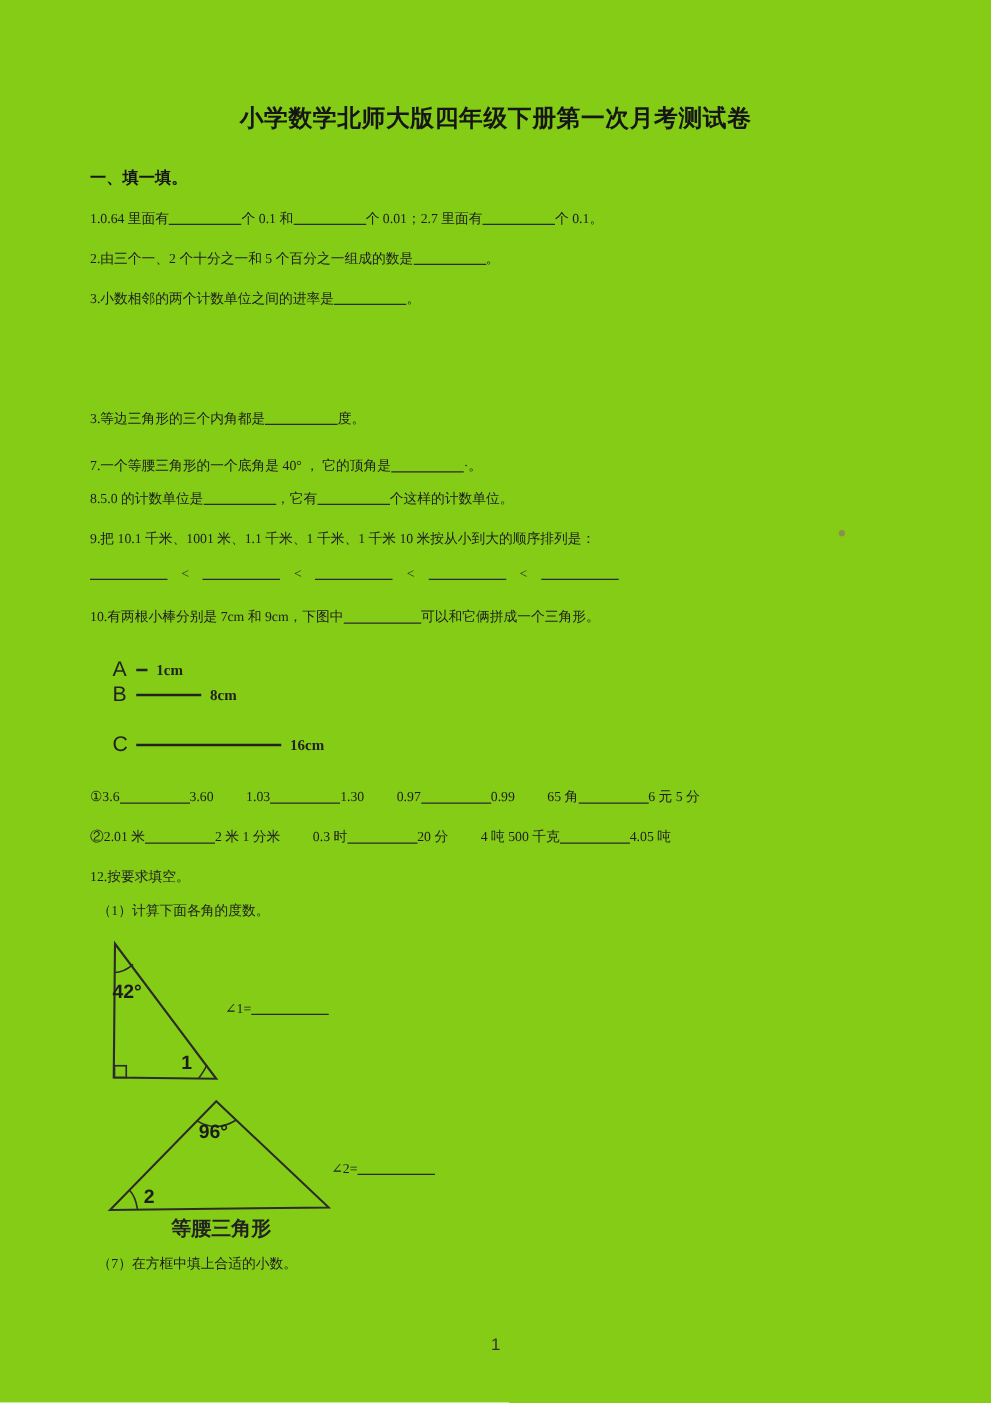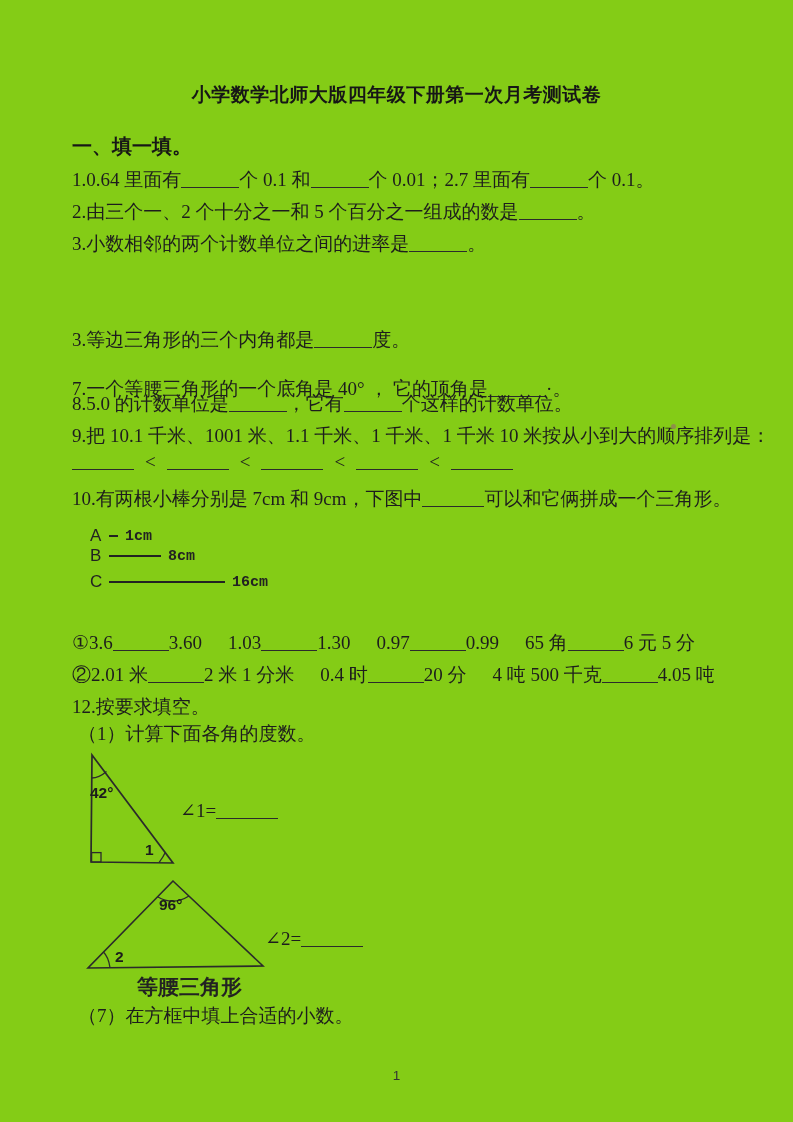--- a/index.html
+++ b/index.html
@@ -7,35 +7,35 @@
   .page {
     position:relative; width:793px; height:1122px; margin:0 auto;
     background:#84cc16; color:#1d1d1d; overflow:hidden;
     font-family:"Liberation Serif","DejaVu Serif",serif;
   }
   .abs { position:absolute; }
   .title {
     left:0; right:0; top:82px; text-align:center;
     font-size:19px; font-weight:bold; letter-spacing:0.5px; color:#161616;
   }
-  .heading { left:72px; top:133px; font-size:20px; font-weight:bold; color:#161616; }
-  .line { position:absolute; left:72px; font-size:19px; white-space:nowrap; color:#1d1d1d; }
+  .heading { left:72px; top:133px; font-size:13px; font-weight:bold; color:#161616; }
+  .line { position:absolute; left:72px; font-size:11px; white-space:nowrap; color:#1d1d1d; }
   .bk {
     display:inline-block; width:58px; height:13px;
     border-bottom:1.5px solid #2b2b2b; vertical-align:-2px;
   }
   .b62 { width:62px; }
   .b56 { width:56px; }
   .sp { display:inline-block; width:26px; }
   .lt { display:inline-block; margin:0 11px; }
   .segrow { position:absolute; left:90px; height:20px; font-size:17px; color:#222; }
   .seglabel { display:inline-block; width:15px; font-family:"Liberation Sans","DejaVu Sans",sans-serif; font-size:17px; }
   .segline { display:inline-block; height:3px; border-bottom:2px solid #222; vertical-align:4px; margin-left:4px; }
-  .seglen { font-family:Liberation Mono, monospace; font-size:15px; font-weight:bold; margin-left:7px; vertical-align:1px; }
-  .fig-caption { font-size:21px; font-weight:bold; color:#222;text-align:center; }
+  .seglen { font-family:Liberation Serif, serif; font-size:12px; font-weight:bold; margin-left:7px; vertical-align:1px; }
+  .fig-caption { font-size:16px; font-weight:bold; color:#222;text-align:center; }
   .pagenum { left:0; right:0; top:1068px; text-align:center; font-size:13.5px; color:#333;
              font-family:"Liberation Sans","DejaVu Sans",sans-serif; }
   svg { display:block; }
   svg text { font-family:"Liberation Sans","DejaVu Sans",sans-serif; fill:#1c1c1c; }
   .dot { width:5px; height:5px; border-radius:50%; background:#8f8f4a; }
 </style>
 </head>
 <body>
 
 <div class="page">
@@ -47,39 +47,39 @@
   <div class="line" style="top:167px"><span>1.0.64 里面有</span><span class="bk"></span><span>个 0.1 和</span><span class="bk"></span><span>个 0.01；2.7 里面有</span><span class="bk"></span><span>个 0.1。</span></div>
 
   <div class="line" style="top:199px"><span>2.由三个一、2 个十分之一和 5 个百分之一组成的数是</span><span class="bk"></span><span>。</span></div>
 
   <div class="line" style="top:231px"><span>3.小数相邻的两个计数单位之间的进率是</span><span class="bk"></span><span>。</span></div>
 
 
 
   <div class="line" style="top:327px"><span>3.等边三角形的三个内角都是</span><span class="bk"></span><span>度。</span></div>
 
-  <div class="line" style="top:376px"><span>7.一个等腰三角形的一个底角是 40° ，  它的顶角是</span><span class="bk"></span><span>·。</span></div>
+  <div class="line" style="top:365px"><span>7.一个等腰三角形的一个底角是 40° ，  它的顶角是</span><span class="bk"></span><span>·。</span></div>
 
   <div class="line" style="top:391px"><span>8.5.0 的计数单位是</span><span class="bk"></span><span>，它有</span><span class="bk"></span><span>个这样的计数单位。</span></div>
 
   <div class="line" style="top:423px"><span>9.把 10.1 千米、1001 米、1.1 千米、1 千米、1 千米 10 米按从小到大的顺序排列是：</span></div>
   <div class="abs dot" style="left:671px;top:424px"></div>
 
   <div class="line" style="top:451px"><span class="bk b62"></span><span class="lt">&lt;</span><span class="bk b62"></span><span class="lt">&lt;</span><span class="bk b62"></span><span class="lt">&lt;</span><span class="bk b62"></span><span class="lt">&lt;</span><span class="bk b62"></span></div>
 
   <div class="line" style="top:486px"><span>10.有两根小棒分别是 7cm 和 9cm，下图中</span><span class="bk b62"></span><span>可以和它俩拼成一个三角形。</span></div>
 
   <div class="segrow" style="top:526px"><span class="seglabel">A</span><span class="segline" style="width:9px"></span><span class="seglen">1cm</span></div>
   <div class="segrow" style="top:546px"><span class="seglabel">B</span><span class="segline" style="width:52px"></span><span class="seglen">8cm</span></div>
-  <div class="segrow" style="top:572px"><span class="seglabel">C</span><span class="segline" style="width:116px"></span><span class="seglen">16cm</span></div>
+  <div class="segrow" style="top:586px"><span class="seglabel">C</span><span class="segline" style="width:116px"></span><span class="seglen">16cm</span></div>
 
 
   <div class="line" style="top:630px"><span>①3.6</span><span class="bk b56"></span><span>3.60</span><span class="sp"></span><span>1.03</span><span class="bk b56"></span><span>1.30</span><span class="sp"></span><span>0.97</span><span class="bk b56"></span><span>0.99</span><span class="sp"></span><span>65 角</span><span class="bk b56"></span><span>6 元 5 分</span></div>
 
-  <div class="line" style="top:662px"><span>②2.01 米</span><span class="bk b56"></span><span>2 米 1 分米</span><span class="sp"></span><span>0.4 时</span><span class="bk b56"></span><span>20 分</span><span class="sp"></span><span>4 吨 500 千克</span><span class="bk b56"></span><span>4.05 吨</span></div>
+  <div class="line" style="top:662px"><span>②2.01 米</span><span class="bk b56"></span><span>2 米 1 分米</span><span class="sp"></span><span>0.3 时</span><span class="bk b56"></span><span>20 分</span><span class="sp"></span><span>4 吨 500 千克</span><span class="bk b56"></span><span>4.05 吨</span></div>
 
   <div class="line" style="top:694px"><span>12.按要求填空。</span></div>
 
   <div class="line" style="top:721px;left:78px"><span>（1）计算下面各角的度数。</span></div>
 
   <svg class="abs" style="left:83px;top:749px" width="100" height="118" viewBox="0 0 100 118">
     <polygon points="9,6 8,113 90,114" fill="none" stroke="#2b2b2b" stroke-width="1.7" stroke-linejoin="miter"></polygon>
     <path d="M 8.6,29 Q 16,29 23.5,22.5" fill="none" stroke="#2b2b2b" stroke-width="1.3"></path>
     <text x="7" y="49" font-size="15.5" font-weight="bold">42°</text>
     <rect x="8.6" y="103.6" width="9.4" height="9.4" fill="none" stroke="#2b2b2b" stroke-width="1.3"></rect>

